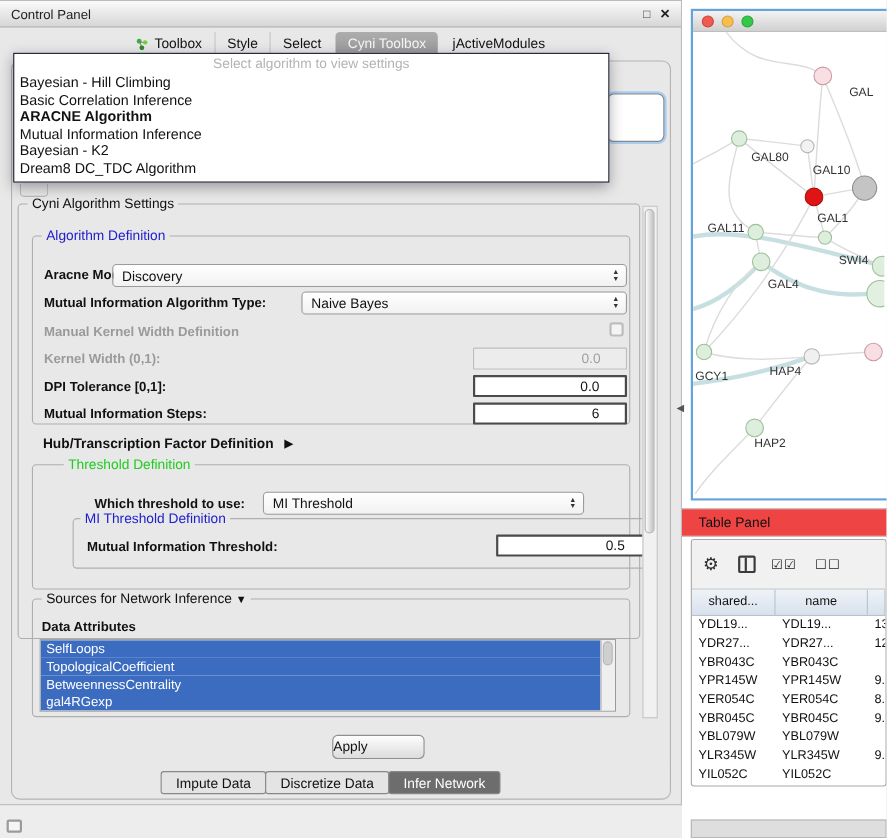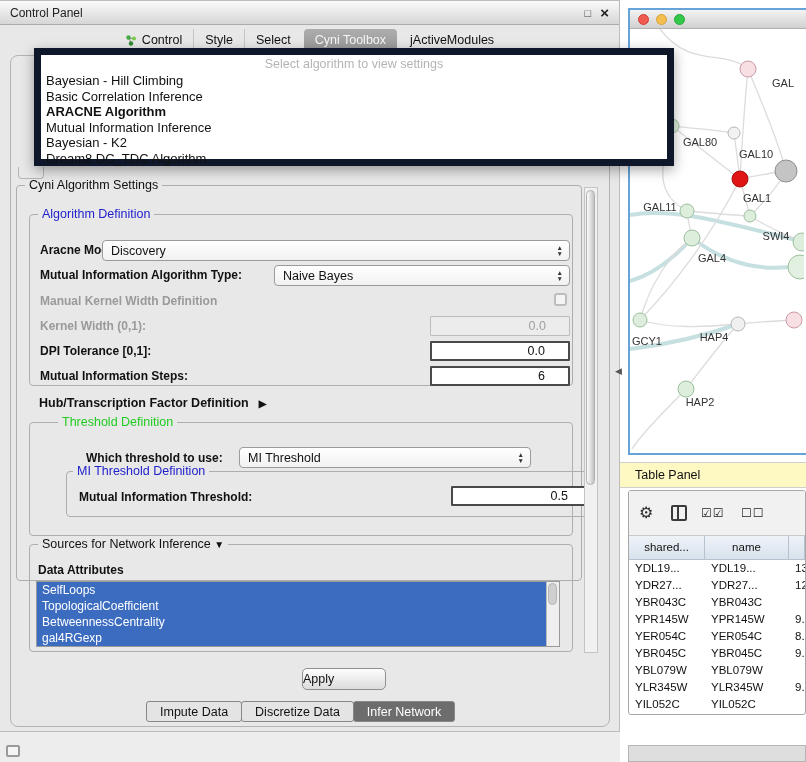--- a/index.html
+++ b/index.html
@@ -71,22 +71,22 @@
   .field.disabled {
     border:1px solid #bdbdbd; background:#ececec; color:#9f9f9f;
   }
   .checkbox {
     position:absolute; width:13px; height:13px; border:2px solid #bdbdbd;
     border-radius:3px; background:#f4f4f4;
   }
 
   
   .algo-popup {
-    position:absolute; left:34px; top:47px; width:640px; height:118px;
-    background:#fff; border:7px solid #0f172a; z-index:30;
+    position:absolute; left:12px; top:47px; width:542px; height:118px;
+    background:#fff; border:1px solid #0f172a; z-index:30;
     box-shadow:0 4px 12px rgba(0,0,0,.35); padding-top:2px;
   }
   .algo-popup .placeholder { text-align:center; color:#b4b4b4; font-size:12.5px; height:16px; }
   .algo-popup .opt { font-size:13px; line-height:15.5px; padding-left:5px; white-space:nowrap; }
   .algo-popup .opt.bold { font-weight:bold; }
 
   .combo-fragment {
     position:absolute; left:552px; top:84px; width:52px; height:44px;
     background:#fff; border:1px solid #8a8a8a; border-radius:6px;
     box-shadow:0 0 0 2px #a9cdf0; z-index:5;
@@ -154,21 +154,21 @@
   .traffic.yellow { background:#f5bf4f; border:1px solid #d6a13a; }
   .traffic.green  { background:#34c84a; border:1px solid #27a739; }
   .net-content { position:relative; width:100%; height:424px; background:#fff; }
   .net-mini-scroll {
     position:absolute; right:0; top:0; width:11px; height:16px;
     background:#e9e9e9; border:1px solid #c6c6c6; border-top:none;
   }
 
   #table-panel-strip {
     position:absolute; left:0; top:462px; width:186px; height:26px;
-    background:#fef9c3; border-top:1px solid #cfcfcf; border-bottom:1px solid #cfcfcf;
+    background:#ef4444; border-top:1px solid #cfcfcf; border-bottom:1px solid #cfcfcf;
     line-height:24px; padding-left:15px; font-size:12.5px; color:#111;
   }
 
   #table-window {
     position:absolute; left:8px; top:490px; width:178px; height:225px;
     border:1px solid #a8a8a8; border-radius:3px; background:#fff; overflow:hidden;
   }
   .tbl-toolbar { position:relative; height:45px; background:#f1f1f1; border-bottom:1px solid #c9c9c9; }
   .gear-ic  { position:absolute; left:10px; top:12px; font-size:16px; color:#2e2e2e; }
   .cols-ic  { position:absolute; left:42px; top:14px; width:16px; height:16px;
@@ -212,21 +212,21 @@
 
   <div class="cp-tabs">
     <span class="cp-tab">
       <svg width="12" height="12">
         <line x1="4" y1="4" x2="9" y2="5" stroke="#8a8a8a"></line>
         <line x1="4" y1="4" x2="6" y2="9" stroke="#8a8a8a"></line>
         <circle cx="3.5" cy="3.5" r="2.2" fill="#44aa44"></circle>
         <circle cx="9" cy="4.5" r="2" fill="#77cc44"></circle>
         <circle cx="6" cy="9.5" r="2.2" fill="#2d8a2d"></circle>
       </svg>
-      <span>Control</span>
+      <span>Toolbox</span>
     </span>
     <span class="cp-tab">
         <span>Style</span>
       </span>
     <span class="cp-tab">
         <span>Select</span>
       </span>
     <span class="cp-tab active">
         <span>Cyni Toolbox</span>
       </span>

